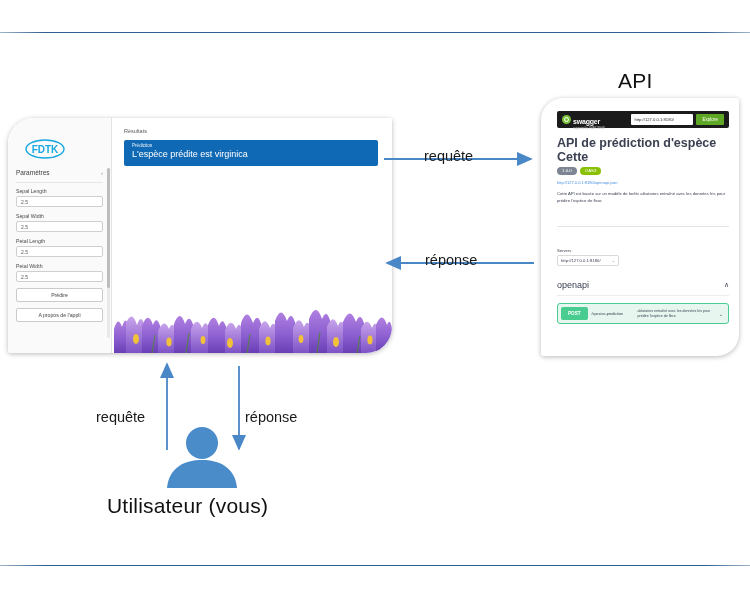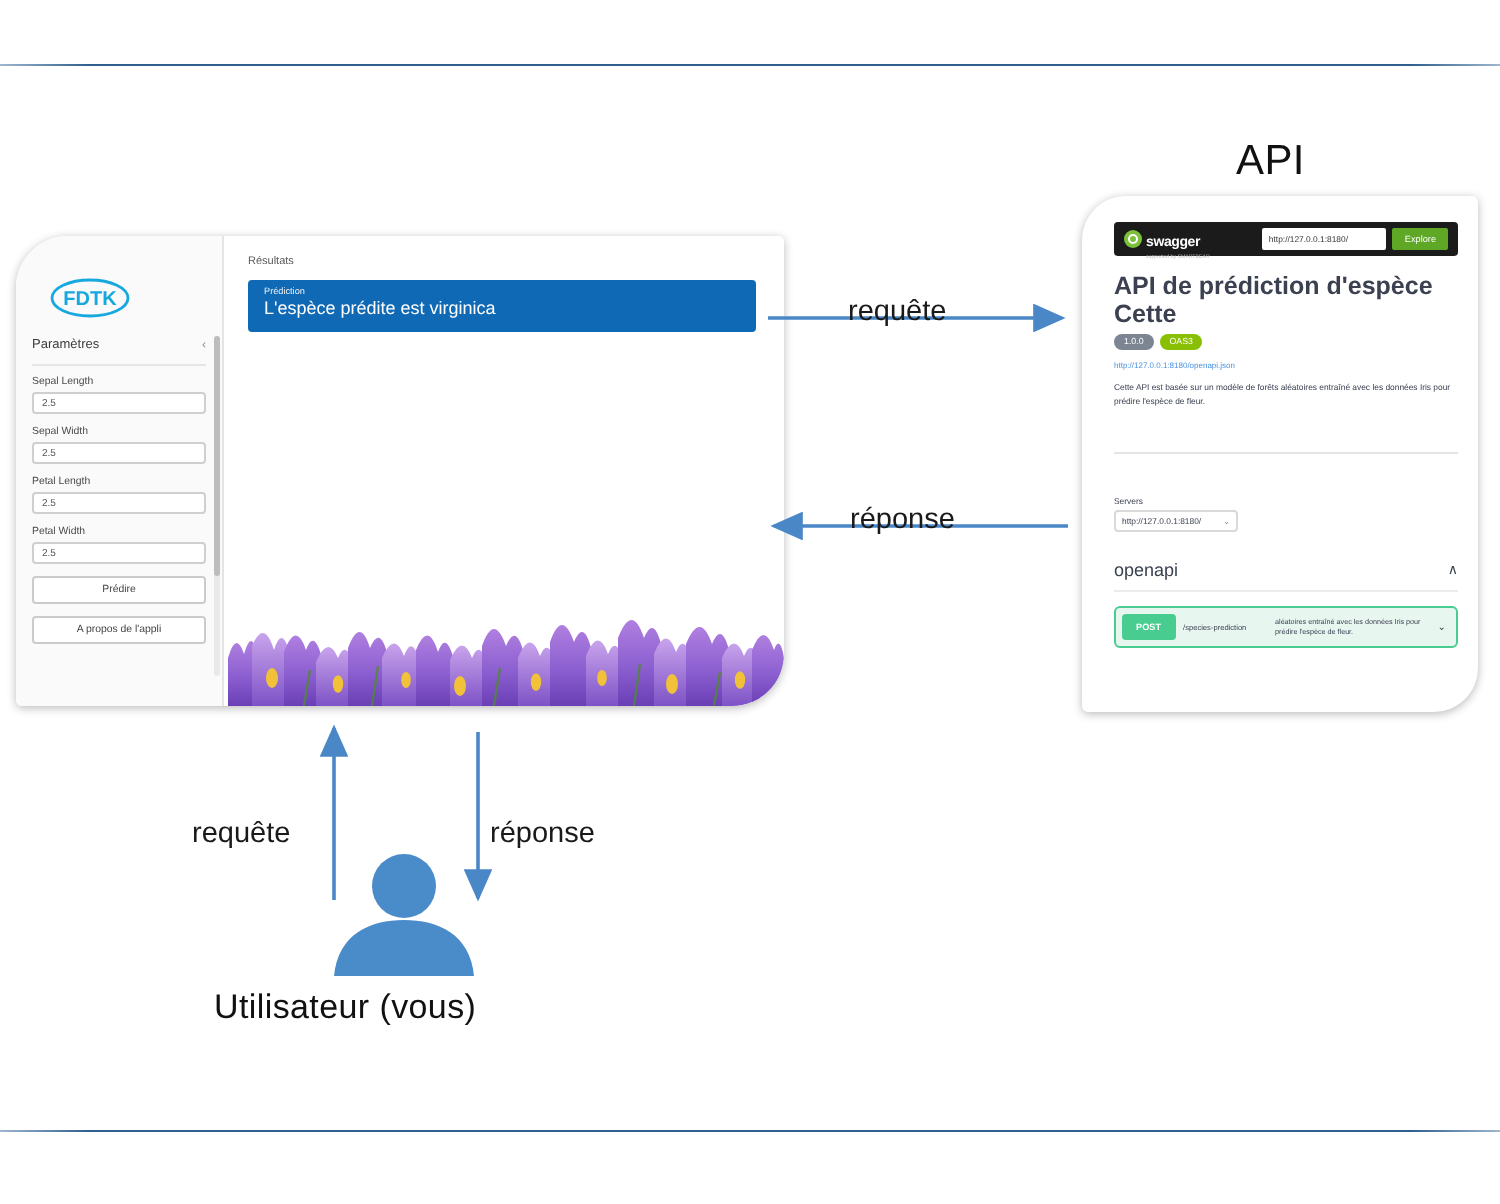--- a/index.html
+++ b/index.html
@@ -30,21 +30,21 @@
   
   .slide-title {
     position: absolute;
     font-size: 21px;
     color: #111111;
     white-space: nowrap;
     letter-spacing: 0.2px;
   }
   #title-app-web { left: 118px; top: 121px; }
   #title-api     { left: 618px; top: 69px; }
-  #title-user    { left: 107px; top: 494px; font-size: 17px; }
+  #title-user    { left: 107px; top: 494px; font-size: 21px; }
 
   
   .webapp-card {
     position: absolute;
     left: 8px;
     top: 118px;
     width: 384px;
     height: 235px;
     background: #ffffff;
     border-radius: 26px 3px 26px 3px;

